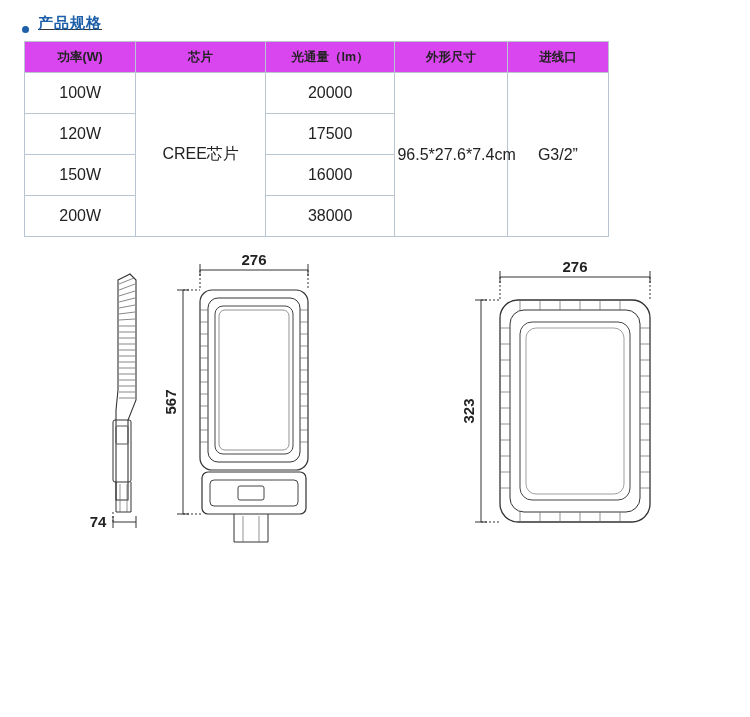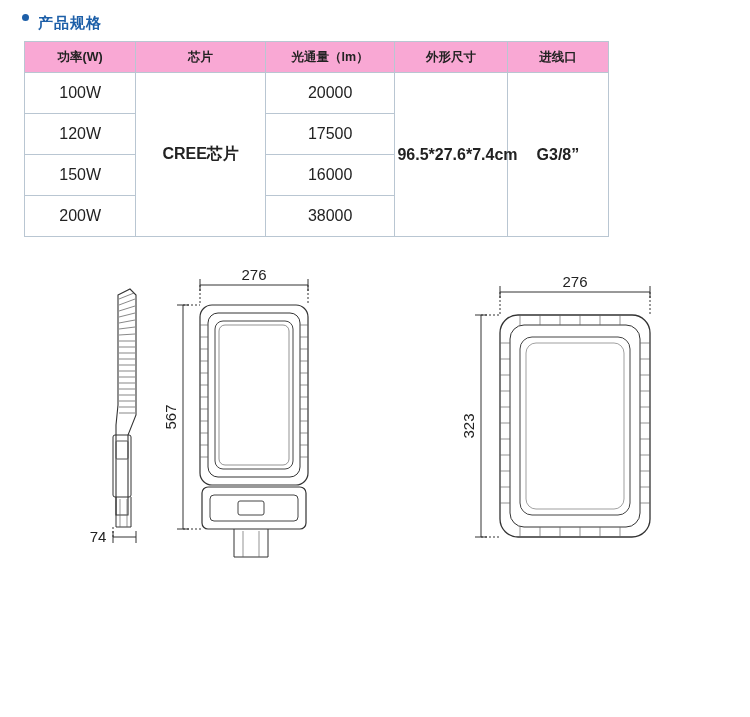--- a/index.html
+++ b/index.html
@@ -12,22 +12,23 @@
     background: #ffffff;
     font-family: "Liberation Sans", sans-serif;
     color: #333;
     position: relative;
     overflow: hidden;
   }
 
   
   .section-head {
     display: flex;
-    align-items: flex-start;
+    align-items: flex-end;
     padding: 14px 16px 8px 22px;
+    text-decoration: underline;
   }
   .bullet-dot {
     width: 7px;
     height: 7px;
     border-radius: 50%;
     background: #1d5fa8;
     margin-right: 9px;
     flex: 0 0 auto;
   }
   .section-title {
@@ -48,36 +49,36 @@
   }
   table.spec th, table.spec td {
     border: 1px solid #b9c6d2;
     text-align: center;
     font-size: 16px;
     color: #222;
     height: 40px;
     padding: 0 2px;
   }
   table.spec thead th {
-    background: #f9a8d4;
+    background: #d946ef;
     font-weight: bold;
     height: 30px;
     font-size: 12.5px;
   }
   table.spec td.merge {
     vertical-align: middle;
-    font-weight: bold;
   }
 
   
   .drawings {
     position: relative;
     width: 600px;
     height: 420px;
-    margin-top: 28px;
+    margin-top: 13px;
+    font-weight: bold;
   }
   .drawings svg {
     display: block;
   }
 
   .dim-label {
     font-family: "Liberation Sans", sans-serif;
     font-size: 15px;
     fill: #222;
   }
@@ -107,21 +108,21 @@
         <th>外形尺寸</th>
         <th>进线口</th>
       </tr>
     </thead>
     <tbody>
       <tr>
         <td>100W</td>
         <td class="merge" rowspan="4">CREE芯片</td>
         <td>20000</td>
         <td class="merge" rowspan="4">96.5*27.6*7.4cm</td>
-        <td class="merge" rowspan="4">G3/8”</td>
+        <td class="merge" rowspan="4">G3/2”</td>
       </tr>
       <tr>
         <td>120W</td>
         <td>17500</td>
       </tr>
       <tr>
         <td>150W</td>
         <td>16000</td>
       </tr>
       <tr>

